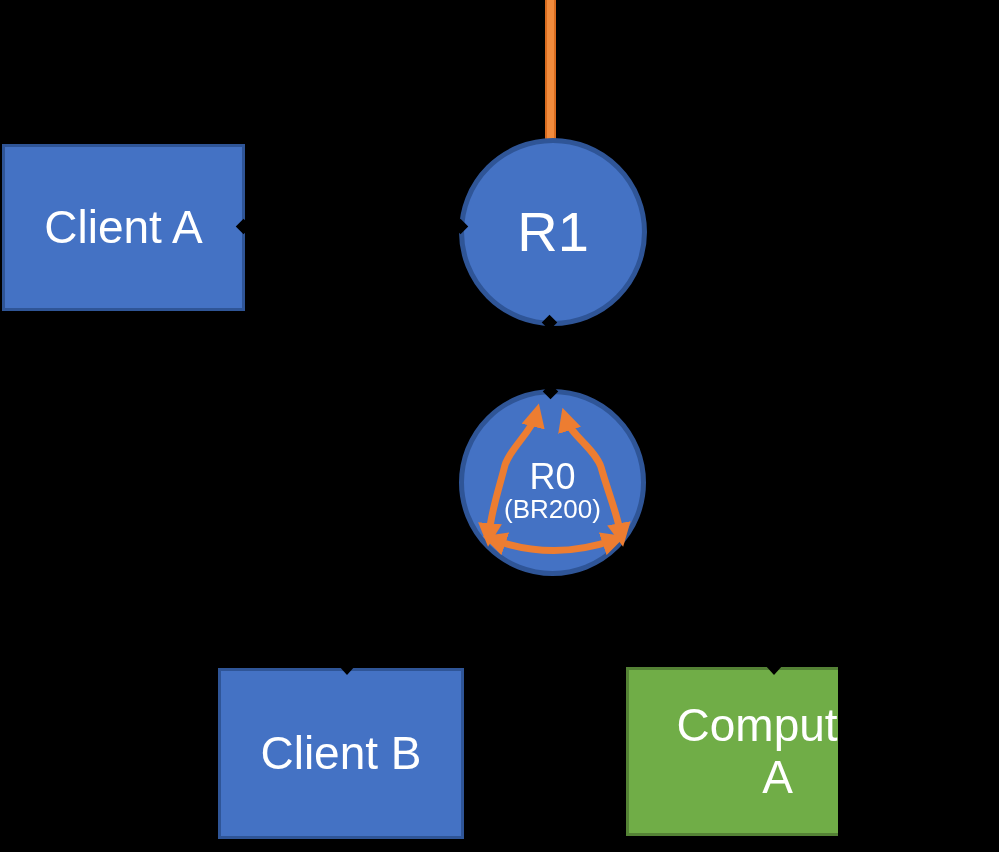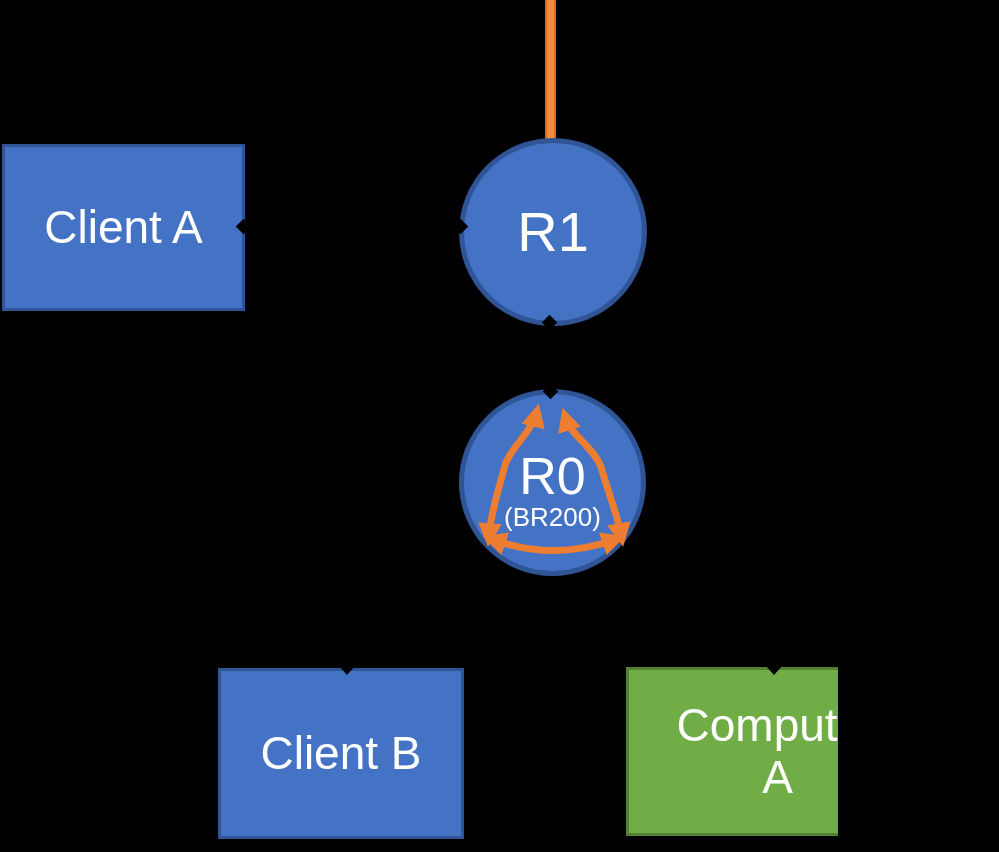--- a/index.html
+++ b/index.html
@@ -15,21 +15,21 @@
   .rect-green{background:#70AD47;border:3px solid #548235;}
   .circle{
     background:#4472C4;border:5px solid #2F5597;border-radius:50%;
     flex-direction:column;
   }
   .box-label{font-size:46px;line-height:1.12;}
   #computer-a .box-label{width:212px;}
   .circle .big{font-size:56px;line-height:1.02;}
   .circle .sub{font-size:26px;line-height:1.12;}
   #r1 .sub{width:122px;}
-  #r0 .big{font-size:52px;margin-top:8px;}
+  #r0 .big{font-size:36px;margin-top:8px;}
   #r0 .sub{font-size:26px;}
   #r0{padding-top:10px;}
   .uplink{
     position:absolute;left:545px;top:0;width:11px;height:140px;
     background:#F28B3C;border-left:2px solid #D96C1F;border-right:2px solid #D96C1F;
     box-sizing:border-box;
   }
   .arrows-svg{position:absolute;left:-5px;top:-5px;}
   .diamond{position:absolute;width:11px;height:11px;background:#000;transform:rotate(45deg);}
   .tri-down{

